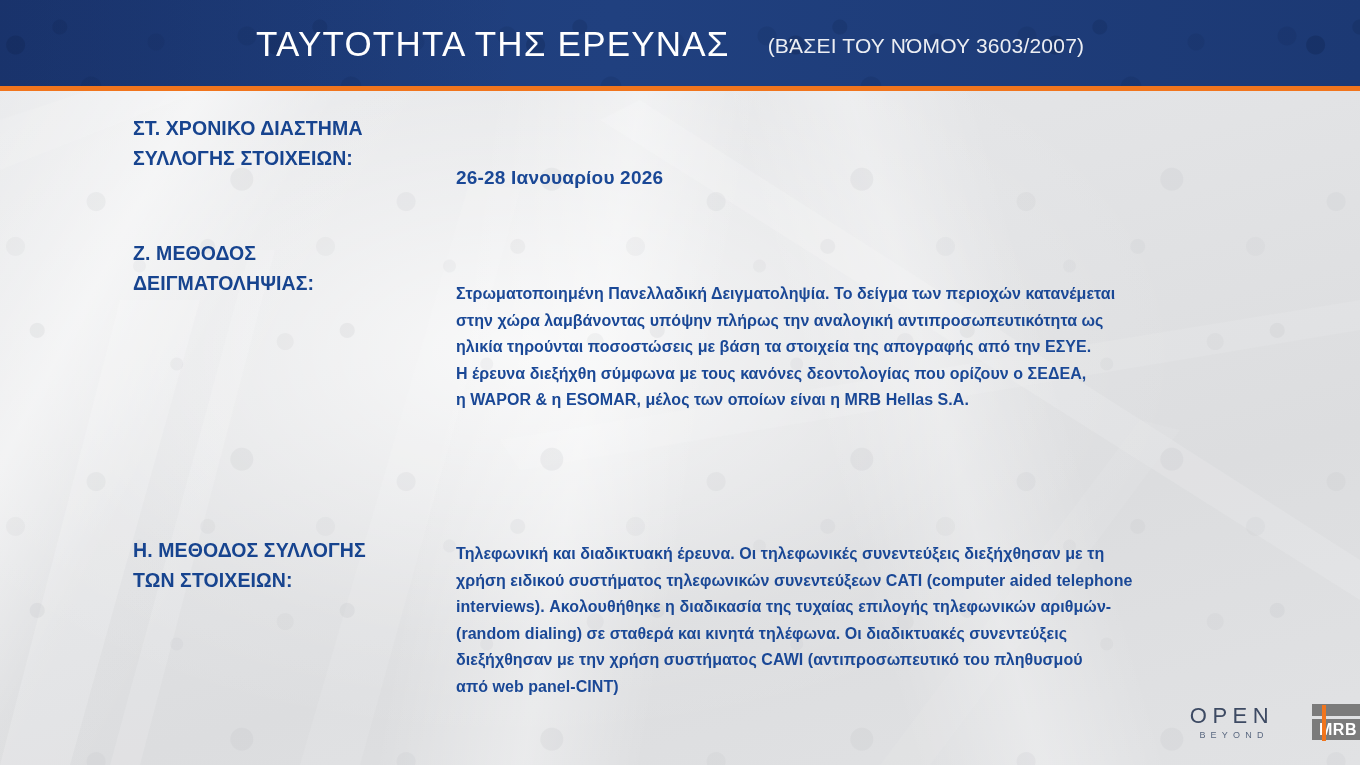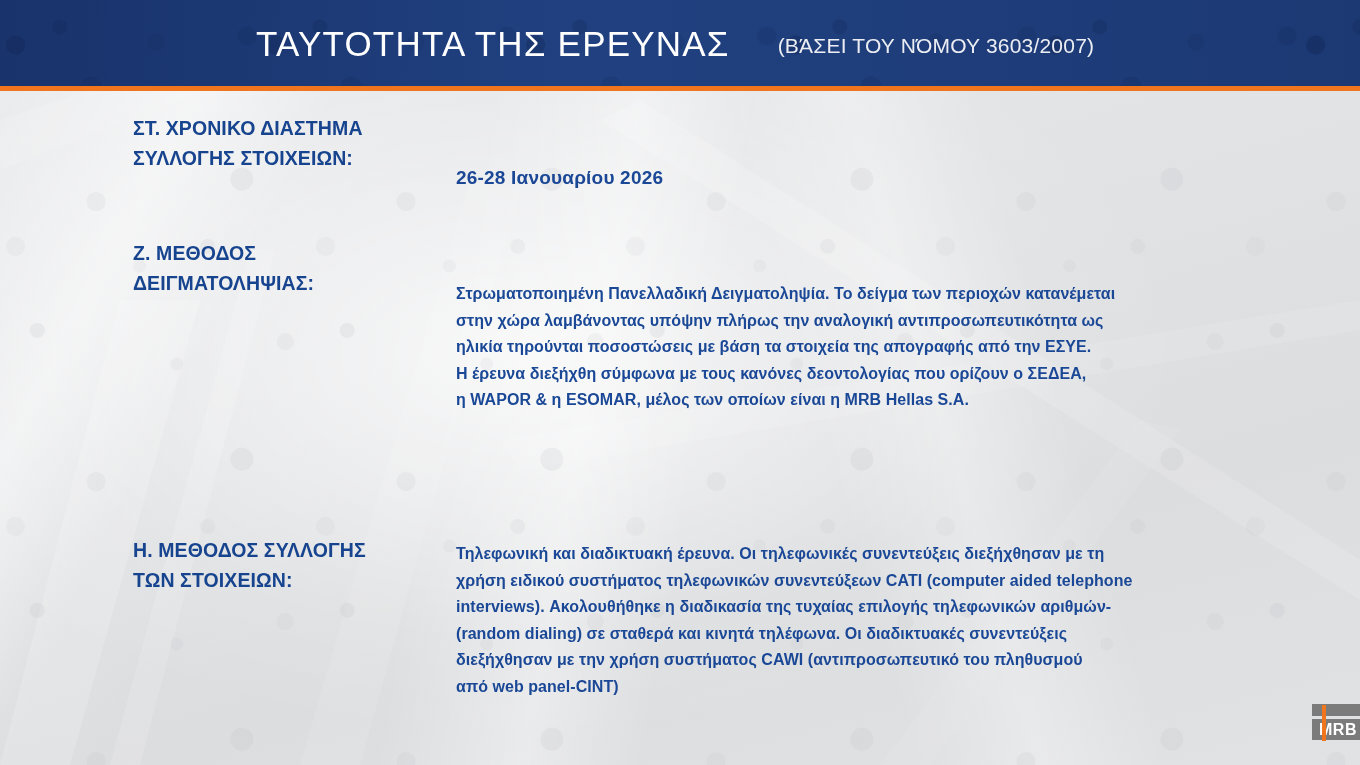--- a/index.html
+++ b/index.html
@@ -100,21 +100,21 @@
   .title {
     margin-left: 256px;
     color: #ffffff;
     font-size: 35px;
     letter-spacing: 1.2px;
     font-weight: 400;
     white-space: nowrap;
     line-height: 1;
   }
   .subtitle {
-    margin-left: 48px;
+    margin-left: 38px;
     color: #eceef3;
     font-size: 21px;
     font-weight: 400;
     letter-spacing: 0.2px;
     white-space: nowrap;
     position: relative;
     top: 3px;
   }
   .orange-rule {
     position: absolute;
@@ -278,20 +278,24 @@
       <span class="txt-line">χρήση ειδικού συστήματος τηλεφωνικών συνεντεύξεων CATI (computer aided telephone</span>
       <span class="txt-line">interviews). Ακολουθήθηκε η διαδικασία της τυχαίας επιλογής τηλεφωνικών αριθμών-</span>
       <span class="txt-line">(random dialing) σε σταθερά και κινητά τηλέφωνα. Οι διαδικτυακές συνεντεύξεις</span>
       <span class="txt-line">διεξήχθησαν με την χρήση συστήματος  CAWI (αντιπροσωπευτικό του πληθυσμού</span>
       <span class="txt-line">από web panel-CINT)</span>
     </div>
 
   </div>
 
   <div class="footer">
+    <div class="open-logo">
+      <div class="open-word">OPEN</div>
+      <div class="open-beyond">BEYOND</div>
+    </div>
     <div class="mrb-logo">
       <div class="mrb-bar"></div>
       <div class="mrb-box">MRB</div>
     </div>
 
   </div>
   <div style="position:absolute;left:1322px;top:705px;width:4px;height:36px;background:#f1751d;"></div>
 
 </div>
 

